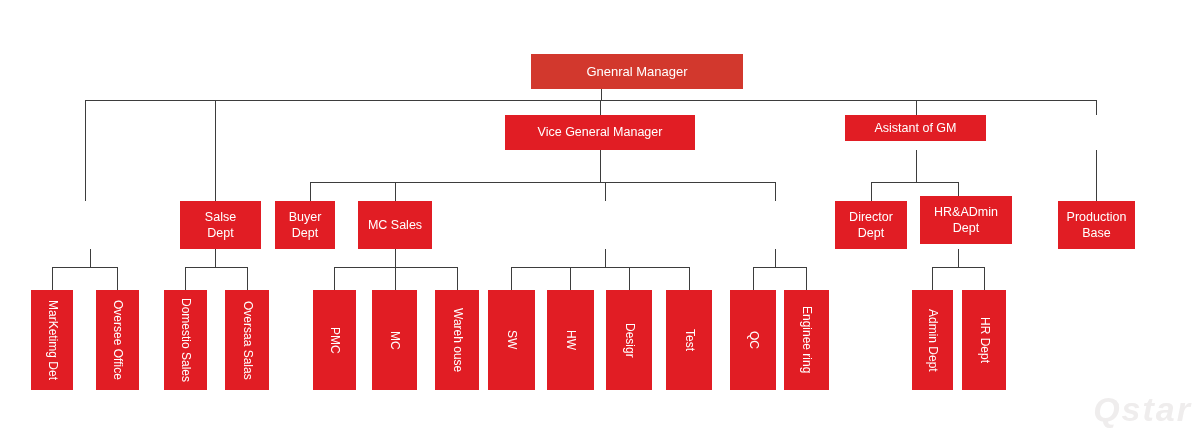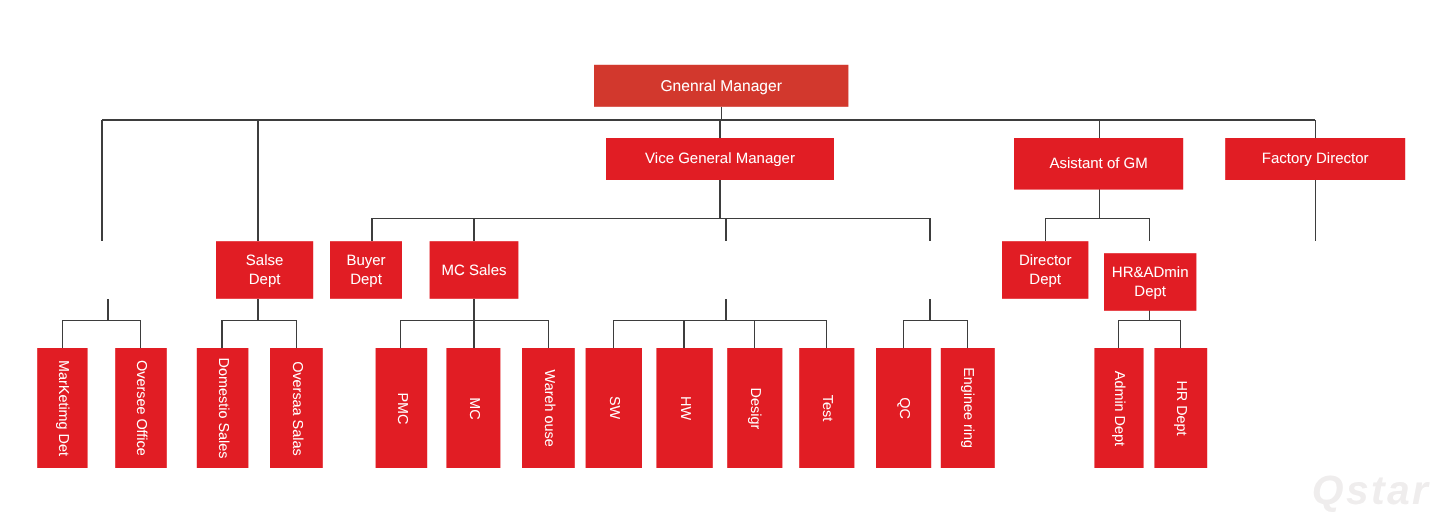--- a/index.html
+++ b/index.html
@@ -15,21 +15,21 @@
   .node{
     position:absolute;
     background:var(--box_red,#e11d24);
     color:var(--text,#ffffff);
     display:flex;align-items:center;justify-content:center;
     text-align:center;
     white-space:pre-line;
     line-height:1.32;
     box-sizing:border-box;
   }
-  .lvl1{background:var(--top_red,#d2382d);font-size:13px;}
+  .lvl1{background:var(--top_red,#d2382d);font-size:13px;margin-left:36px;}
   .lvl2{font-size:12.5px;text-align:right;}
   .lvl3{font-size:12.5px;padding:2px;}
   .lvl4{
     font-size:12px;
     writing-mode:vertical-rl;
     padding:4px 2px;
   }
   #watermark{
     position:absolute;right:8px;bottom:2px;
     font-size:34px;font-weight:bold;font-style:italic;
@@ -51,32 +51,33 @@
              M215 249 V267 M185 267 H247 M185 267 V290 M247 267 V290
              M395 249 V290 M334 267 H457 M334 267 V290 M457 267 V290
              M605 249 V267 M511 267 H689 M511 267 V290 M570 267 V290 M629 267 V290 M689 267 V290
              M775 249 V267 M753 267 H806 M753 267 V290 M806 267 V290
              M958 249 V267 M932 267 H984 M932 267 V290 M984 267 V290"></path>
   </svg>
 
   <div class="node lvl1" style="left:495px;top:54px;width:212px;height:35px">Gnenral Manager</div>
 
   <div class="node lvl2" style="left:505px;top:115px;width:190px;height:35px">Vice General Manager</div>
-  <div class="node lvl2" style="left:845px;top:115px;width:141px;height:43px">Asistant of GM</div>
-  <div class="node lvl2" style="left:1021px;top:115px;width:150px;height:35px">Factory Director</div>
+  <div class="node lvl2" style="left:845px;top:115px;width:141px;height:26px">Asistant of GM</div>
 
   <div class="node lvl3" style="left:180px;top:201px;width:81px;height:48px">Salse
 Dept</div>
   <div class="node lvl3" style="left:275px;top:201px;width:60px;height:48px">Buyer
 Dept</div>
   <div class="node lvl3" style="left:358px;top:201px;width:74px;height:48px">MC Sales</div>
   <div class="node lvl3" style="left:835px;top:201px;width:72px;height:48px">Director
 Dept</div>
-  <div class="node lvl3" style="left:920px;top:211px;width:77px;height:48px">HR&amp;ADmin
+  <div class="node lvl3" style="left:920px;top:196px;width:92px;height:48px">HR&amp;ADmin
 Dept</div>
+  <div class="node lvl3" style="left:1058px;top:201px;width:77px;height:48px">Production
+Base</div>
 
   <div class="node lvl4" style="left:31px;top:290px;width:42px;height:100px">MarKetimg Det</div>
   <div class="node lvl4" style="left:96px;top:290px;width:43px;height:100px">Oversee Office</div>
   <div class="node lvl4" style="left:164px;top:290px;width:43px;height:100px">Domestio Sales</div>
   <div class="node lvl4" style="left:225px;top:290px;width:44px;height:100px">Oversaa Salas</div>
   <div class="node lvl4" style="left:313px;top:290px;width:43px;height:100px">PMC</div>
   <div class="node lvl4" style="left:372px;top:290px;width:45px;height:100px">MC</div>
   <div class="node lvl4" style="left:435px;top:290px;width:44px;height:100px">Wareh ouse</div>
   <div class="node lvl4" style="left:488px;top:290px;width:47px;height:100px">SW</div>
   <div class="node lvl4" style="left:547px;top:290px;width:47px;height:100px">HW</div>

